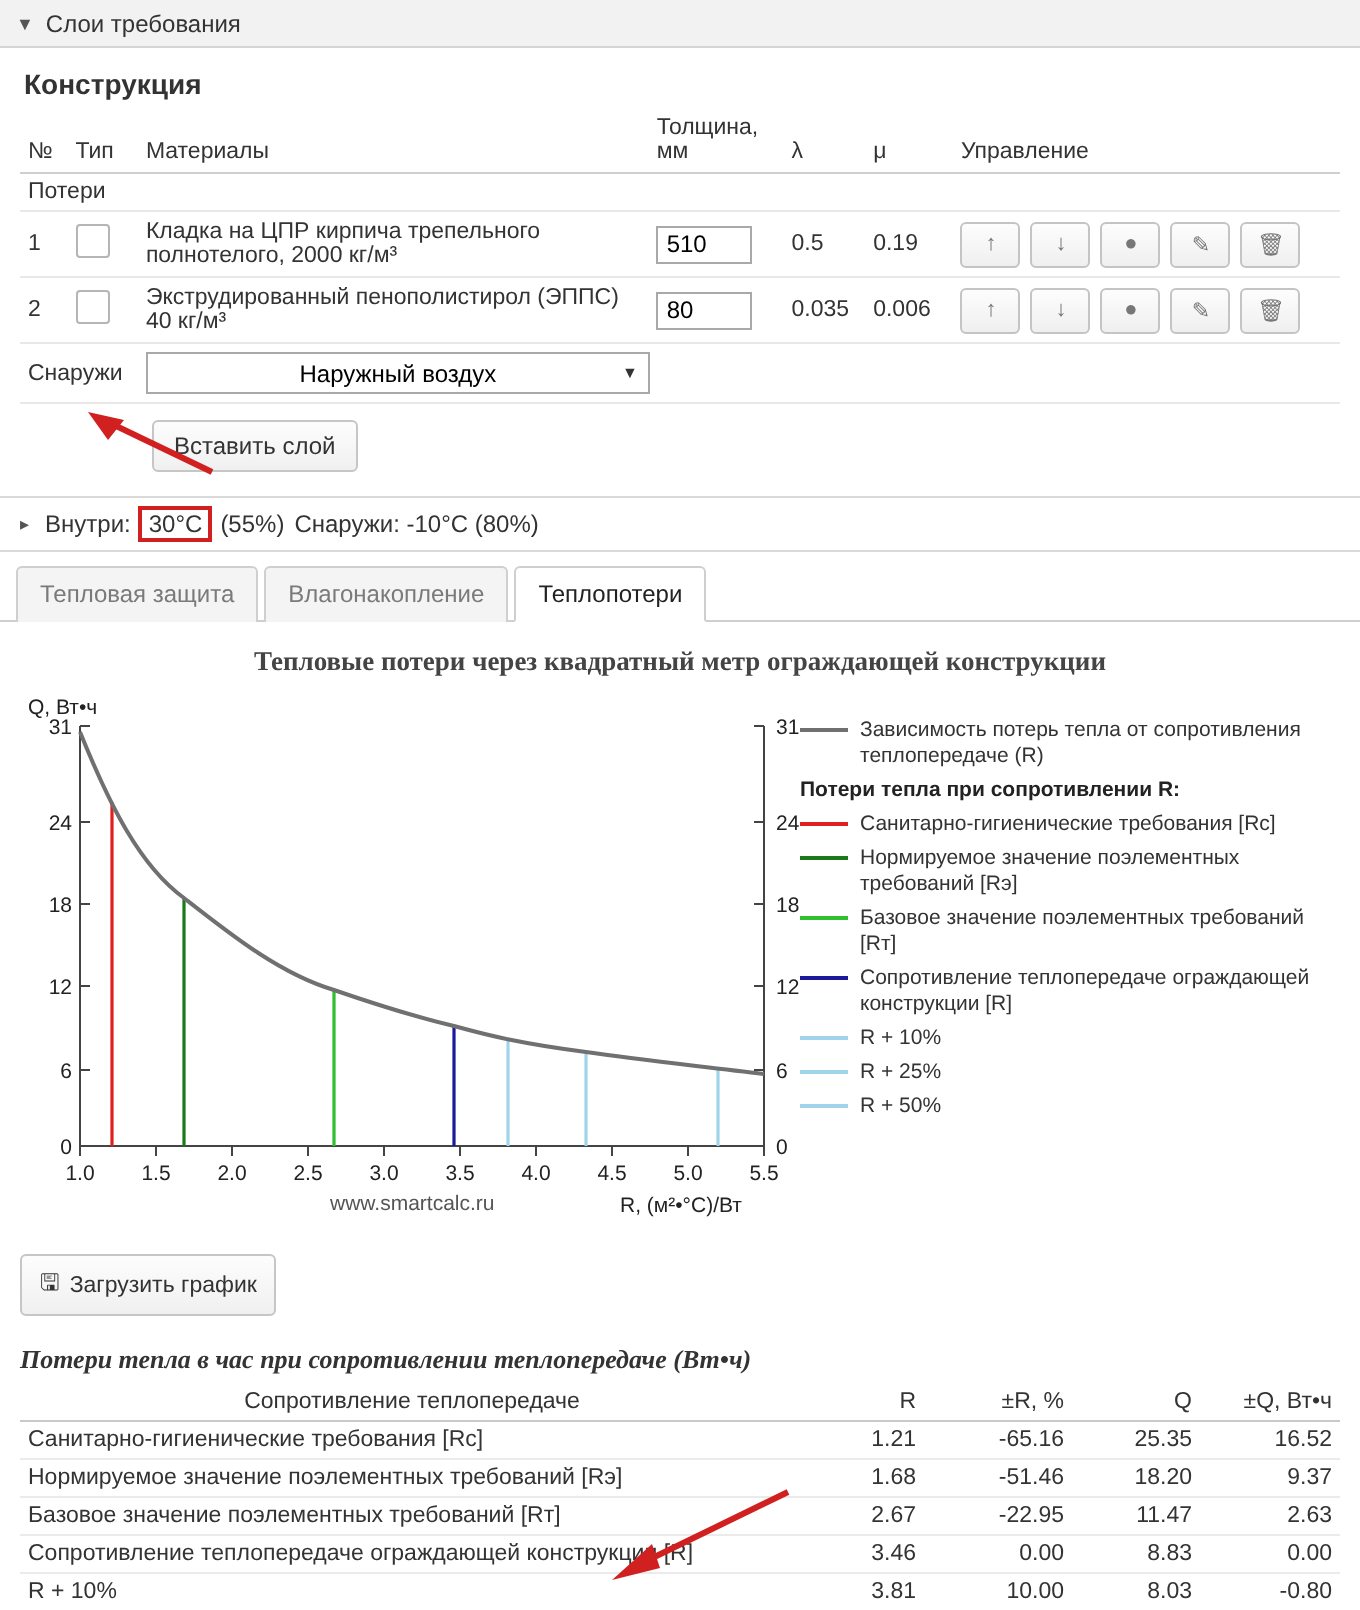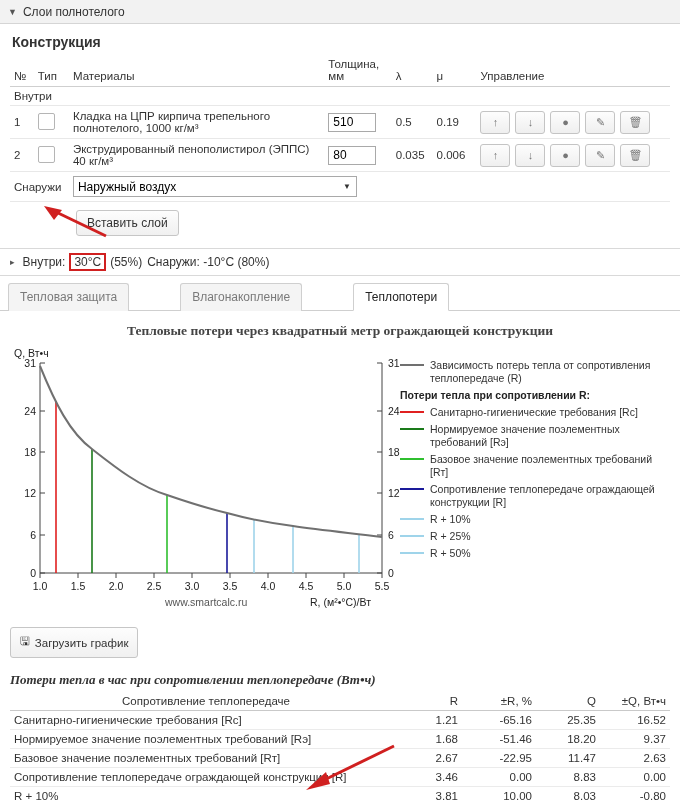--- a/index.html
+++ b/index.html
@@ -95,31 +95,32 @@
     background: linear-gradient(#fdfdfd, #efefef);
     border-radius: 3px;
     display: flex;
     align-items: center;
     justify-content: center;
     color: #777;
     font-size: 11px;
   }
   .outer-row td { border-bottom: none; padding-top: 6px; }
   .select-outer {
-    width: 284px;
+    width: 252px;
     height: 21px;
     border: 1px solid #a9a9a9;
     background: #fff;
     font-size: 12px;
     display: flex;
     align-items: center;
     padding: 0 4px;
     box-sizing: border-box;
     position: relative;
     color: #000;
+    justify-content: center;
   }
   .select-outer .arrow {
     position: absolute;
     right: 5px;
     font-size: 8px;
     color: #333;
   }
   .btn-insert {
     margin: 8px 0 8px 66px;
     display: inline-block;
@@ -151,21 +152,20 @@
     padding: 0px 3px;
     margin: 0 1px;
     display: inline-block;
     line-height: 14px;
   }
   .tabs {
     display: flex;
     padding: 6px 0 0 8px;
     background: #fff;
     border-bottom: 1px solid #cfcfcf;
-    gap: 48px;
   }
   .tab {
     padding: 6px 11px;
     font-size: 12px;
     border: 1px solid #cfcfcf;
     border-bottom: none;
     background: #f4f4f4;
     color: #7a7a7a;
     margin-right: 3px;
     border-radius: 3px 3px 0 0;
@@ -271,47 +271,47 @@
   }
 </style>
 </head>
 <body>
 
 
 
 
 <div class="panel-header">
   <span class="caret">▼</span>
-  <span>Слои полнотелого</span>
+  <span>Слои требования</span>
 </div>
 
 
 <div class="section">
   <div class="section-title">Конструкция</div>
 
   <table class="construction">
     <thead>
       <tr>
         <th class="col-num">№</th>
         <th class="col-type">Тип</th>
         <th class="col-mat">Материалы</th>
         <th class="col-th">Толщина, мм</th>
         <th class="col-l">λ</th>
         <th class="col-m">μ</th>
         <th class="col-ctl">Управление</th>
       </tr>
     </thead>
     <tbody>
       <tr>
-        <td colspan="7" style="border-bottom:1px solid #e8e8e8;padding:3px 4px;">Внутри</td>
+        <td colspan="7" style="border-bottom:1px solid #e8e8e8;padding:3px 4px;">Потери</td>
       </tr>
       <tr>
         <td>1</td>
         <td><span class="chk"></span></td>
-        <td>Кладка на ЦПР кирпича трепельного полнотелого, 1000 кг/м³</td>
+        <td>Кладка на ЦПР кирпича трепельного полнотелого, 2000 кг/м³</td>
         <td>
           <input class="thickness-input" type="text" value="510" style="">
         </td>
         <td>0.5</td>
         <td>0.19</td>
         <td>
           <div class="ctl-row">
             <span class="ctl-btn">↑</span>
             <span class="ctl-btn">↓</span>
             <span class="ctl-btn">●</span>

